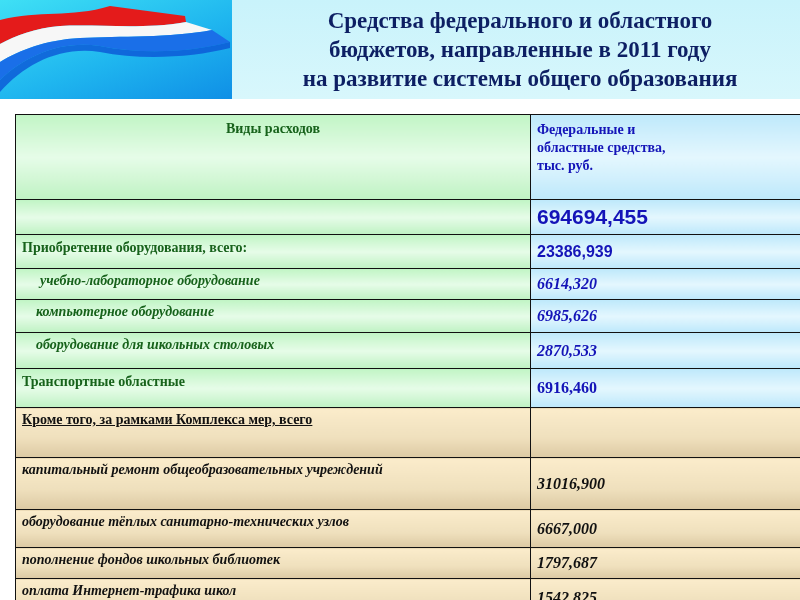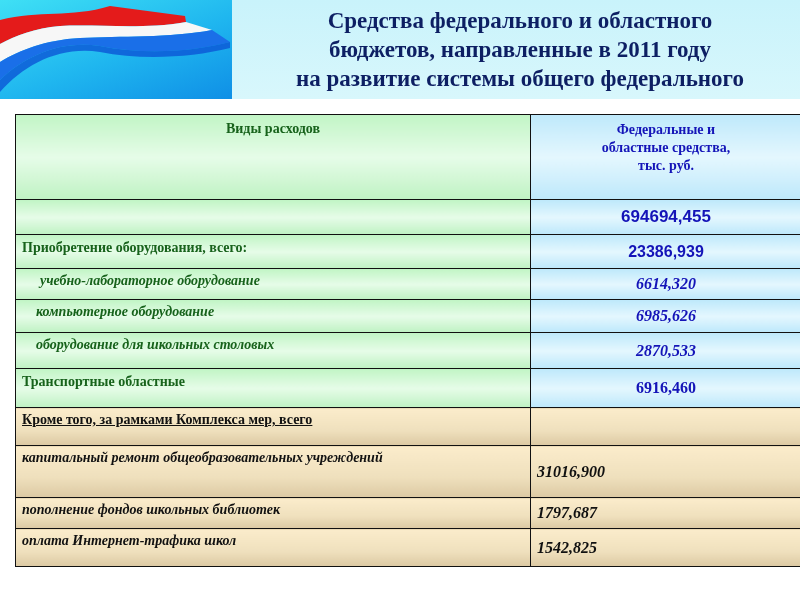--- a/index.html
+++ b/index.html
@@ -37,59 +37,59 @@
   col.c1 { width:515px; }
   col.c2 { width:271px; }
 
   .green {
     background:linear-gradient(180deg,#c2f5c6 0%,#e6fce8 50%,#bff2c3 100%);
     color:#17621b;
   }
   .blue {
     background:linear-gradient(180deg,#bfe9fb 0%,#e4f7fe 50%,#bde8fb 100%);
     color:#1414b8;
-    text-align:center; vertical-align:middle !important;
+    vertical-align:middle !important;
   }
   .beige {
     background:linear-gradient(180deg,#fbeccb 0%,#efe0bd 60%,#dcc9a3 100%);
     color:#111;
   }
   .beige-val {
     background:linear-gradient(180deg,#fbeccb 0%,#efe0bd 60%,#dcc9a3 100%);
     color:#111; vertical-align:middle !important;
   }
 
   .hdr-left { text-align:center; font-weight:bold; font-size:14px; padding-top:6px !important; }
   .hdr-right { font-weight:bold; font-size:14px; line-height:18px; }
   .lbl-bold { font-weight:bold; font-size:14px; padding-top:5px !important; }
   .lbl-ital { font-weight:bold; font-style:italic; font-size:14px; padding-top:4px !important; padding-left:24px !important; }
   .lbl-ital2 { font-weight:bold; font-style:italic; font-size:14px; padding-top:4px !important; }
   .lbl-under { font-weight:bold; font-size:14px; text-decoration:underline; padding-top:4px !important; }
-  .val-sans { font-family:"Liberation Sans", sans-serif; font-weight:bold; font-size:17px; }
+  .val-sans { font-family:"Liberation Sans", sans-serif; font-weight:bold; font-size:21px; }
   .val-bold { font-weight:bold; font-size:16px; }
   .val-ital { font-weight:bold; font-style:italic; font-size:16px; }
 </style>
 </head>
 <body>
 
 <div class="header-band"></div>
 
 <div class="flag-art">
   <svg width="232" height="99" viewBox="0 0 232 99">
     <path d="M0,20 C40,10 70,18 110,6 L185,16 L186,22 C140,30 100,24 60,26 C35,28 15,36 0,44 Z" fill="#e41b1b"></path>
     <path d="M0,44 C15,36 35,28 60,26 C100,24 140,30 186,22 L212,30 C170,38 120,36 80,38 C45,40 20,50 0,62 Z" fill="#f7f7f7"></path>
     <path d="M0,62 C20,50 45,40 80,38 C120,36 170,38 212,30 L230,42 C200,50 150,56 100,46 C60,40 25,56 0,80 Z" fill="#1a6fe8"></path>
     <path d="M0,80 C25,56 60,40 100,46 C150,56 200,50 230,42 L230,48 C190,58 140,60 100,52 C60,46 25,64 0,92 Z" fill="#0b55d6" opacity="0.8"></path>
   </svg>
 </div>
 
 <div class="title">
   <div>Средства федерального и областного</div>
   <div>бюджетов, направленные в 2011 году</div>
-  <div>на развитие системы общего федерального</div>
+  <div>на развитие системы общего образования</div>
 </div>
 
 <table class="budget">
   <colgroup>
       <col class="c1">
       <col class="c2">
     </colgroup>
 
   <tbody>
       <tr style="height:85px;">
@@ -120,27 +120,31 @@
   </tr>
   <tr style="height:36px;">
     <td class="green lbl-ital" style="padding-left:20px !important;">оборудование для школьных столовых</td>
     <td class="blue val-ital">2870,533</td>
   </tr>
   <tr style="height:39px;">
     <td class="green lbl-bold">Транспортные областные</td>
     <td class="blue val-bold">6916,460</td>
   </tr>
 
-  <tr style="height:38px;">
+  <tr style="height:50px;">
     <td class="beige lbl-under">Кроме того, за рамками Комплекса мер, всего</td>
     <td class="beige-val val-ital"></td>
   </tr>
   <tr style="height:52px;">
     <td class="beige lbl-ital2">капитальный ремонт  общеобразовательных учреждений</td>
     <td class="beige-val val-ital">31016,900</td>
+  </tr>
+  <tr style="height:38px;">
+    <td class="beige lbl-ital2">оборудование тёплых санитарно-технических узлов</td>
+    <td class="beige-val val-ital">6667,000</td>
   </tr>
   <tr style="height:31px;">
     <td class="beige lbl-ital2">пополнение фондов школьных библиотек</td>
     <td class="beige-val val-ital">1797,687</td>
   </tr>
   <tr style="height:38px;margin-left:45px;">
     <td class="beige lbl-ital2">оплата Интернет-трафика школ</td>
     <td class="beige-val val-ital">1542,825</td>
   </tr>
 </tbody>

